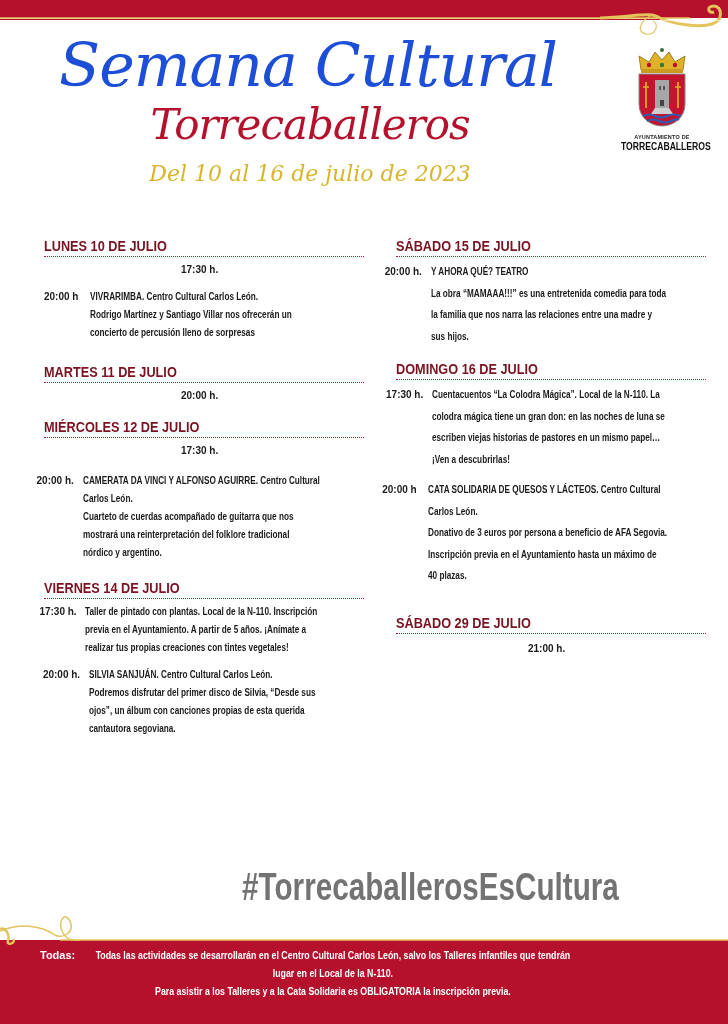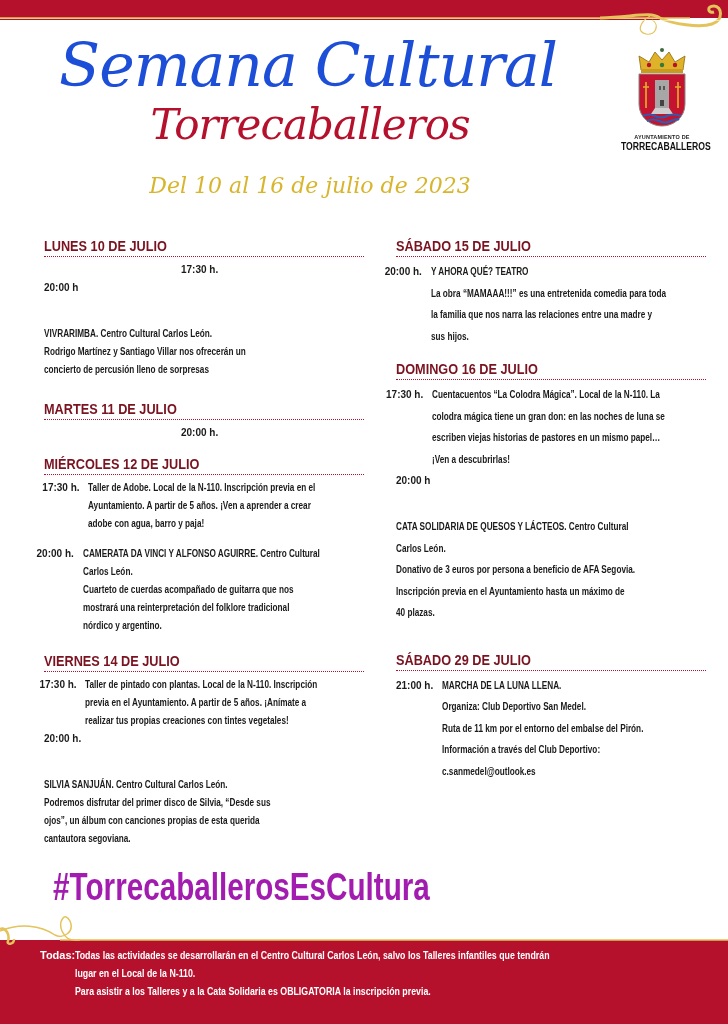--- a/index.html
+++ b/index.html
@@ -19,21 +19,21 @@
     text-align: center;
     font-family: "DejaVu Serif", serif; font-style: italic;
     font-size: 60px; color: #1d4ed8; letter-spacing: -1px; line-height: 70px;
   }
   .title-sub {
     position: absolute; left: 140px; top: 100px; width: 340px; text-align: center;
     font-family: "DejaVu Serif", serif; font-style: italic;
     font-size: 42px; color: #b5112d; line-height: 50px; letter-spacing: -1px;
   }
   .date-range {
-    position: absolute; left: 120px; top: 171px; width: 380px; text-align: center;
+    position: absolute; left: 120px; top: 159px; width: 380px; text-align: center;
     font-family: "DejaVu Serif", serif; font-style: italic;
     font-size: 22px; color: #d7b52c; line-height: 30px;
   }
   .logo {
     position: absolute; left: 612px; top: 46px; width: 100px; height: 120px;
     text-align: center;
   }
   .logo-caption-small {
     font-family: "Liberation Sans", sans-serif; font-size: 5.5px; font-weight: bold;
     color: #222; letter-spacing: 0.2px; margin-top: 2px;
@@ -59,40 +59,40 @@
     width: 46px; flex: 0 0 46px;
     font-size: 10px; font-weight: bold; line-height: 18px; color: #1a1a1a;
     white-space: nowrap;
   }
   .ev-lines { flex: 1; }
   .ev-line {
     font-size: 10px; font-weight: bold; line-height: 18px; color: #1a1a1a;
     white-space: nowrap; transform: scaleX(0.82); transform-origin: left;
   }
   .col-right .ev-line, .col-right .ev-time { line-height: 21.5px; }
-  .event + .event { margin-top: 0; flex-direction: column; }
+  .event + .event { margin-top: 9px; }
   .gap { height: 12px; }
   .hashtag {
-    position: absolute; left: 0; top: 862px; width: 672px; text-align: left;
+    position: absolute; left: 0; top: 862px; width: 672px; text-align: right;
     font-family: "Liberation Sans", sans-serif; font-weight: bold;
-    font-size: 38px; color: #a21caf; line-height: 50px;
+    font-size: 38px; color: #737373; line-height: 50px;
   }
   .hashtag span { display: inline-block; transform: scaleX(0.78); transform-origin: center; }
   .bottom-band {
     position: absolute; left: 0; top: 940px; width: 728px; height: 84px;
     background: #b5112d;
   }
   .note {
     position: absolute; left: 40px; top: 946px; width: 680px; display: flex;
     color: #ffffff;
   }
   .note-label {
     flex: 0 0 34px; font-size: 11px; font-weight: bold; line-height: 18px;
   }
-  .note-lines { flex: 1; }
+  .note-lines { flex: 1; text-align: center; }
   .note-line {
     font-size: 11px; font-weight: bold; line-height: 18px; white-space: nowrap;
     transform: scaleX(0.8); transform-origin: left;
   }
 </style>
 </head>
 <body>
 
 <div class="top-band"></div>
 <svg class="ribbon-svg" width="728" height="60">
@@ -159,25 +159,20 @@
     <div class="event">
       <div class="ev-time">20:00 h.</div>
     </div>
   </div>
 
   <div class="day" style="margin-top:2px">
     <div class="day-title">MIÉRCOLES 12 DE JULIO</div>
     <div class="dots"></div>
     <div class="event">
       <div class="ev-time">17:30 h.</div>
-      <div class="ev-lines">
-        <div class="ev-line">Taller de Adobe. Local de la N-110. Inscripción previa en el</div>
-        <div class="ev-line">Ayuntamiento. A partir de 5 años. ¡Ven a aprender a crear</div>
-        <div class="ev-line">adobe con agua, barro y paja!</div>
-      </div>
     </div>
     <div class="gap"></div>
     <div class="event">
       <div class="ev-time">20:00 h.</div>
       <div class="ev-lines">
         <div class="ev-line">CAMERATA DA VINCI Y ALFONSO AGUIRRE. Centro Cultural</div>
         <div class="ev-line">Carlos León.</div>
         <div class="ev-line">Cuarteto de cuerdas acompañado de guitarra que nos</div>
         <div class="ev-line">mostrará una reinterpretación del folklore tradicional</div>
         <div class="ev-line">nórdico y argentino.</div>
@@ -246,27 +241,20 @@
         <div class="ev-line">40 plazas.</div>
       </div>
     </div>
   </div>
 
   <div class="day" style="margin-top:26px">
     <div class="day-title">SÁBADO 29 DE JULIO</div>
     <div class="dots"></div>
     <div class="event">
       <div class="ev-time">21:00 h.</div>
-      <div class="ev-lines">
-        <div class="ev-line">MARCHA DE LA LUNA LLENA.</div>
-        <div class="ev-line">Organiza: Club Deportivo San Medel.</div>
-        <div class="ev-line">Ruta de 11 km por el entorno del embalse del Pirón.</div>
-        <div class="ev-line">Información a través del Club Deportivo:</div>
-        <div class="ev-line">c.sanmedel@outlook.es</div>
-      </div>
     </div>
   </div>
 </div>
 
 <div class="hashtag"><span>#TorrecaballerosEsCultura</span></div>
 
 <div class="bottom-band"></div>
 <svg style="position:absolute;left:0;top:905px" width="728" height="40">
   <path d="M60 35 L728 35" stroke="#e3c35a" stroke-width="1.5" fill="none"></path>
   <path d="M0 26 C20 18, 40 20, 55 30 C62 34, 75 28, 70 16 C65 6, 58 16, 62 26 C66 34, 70 36, 80 35" stroke="#e3c35a" stroke-width="1.5" fill="none"></path>

